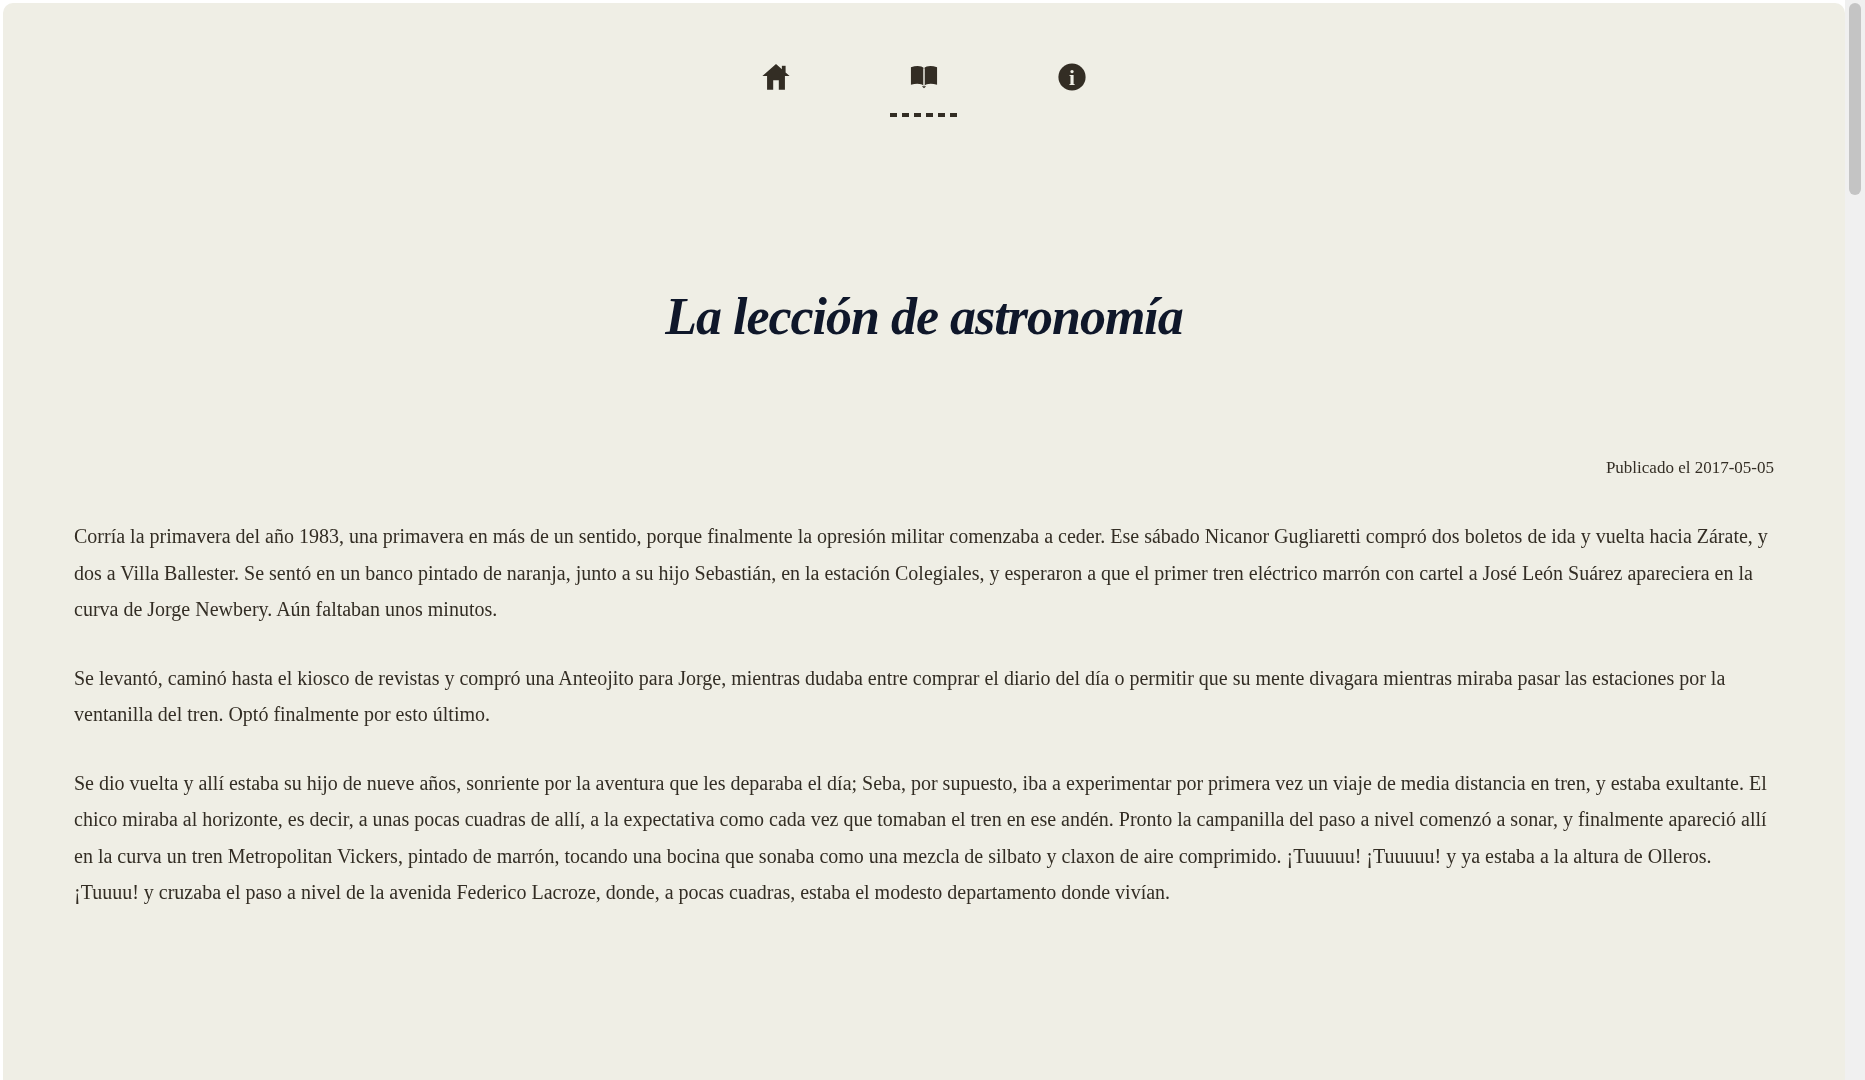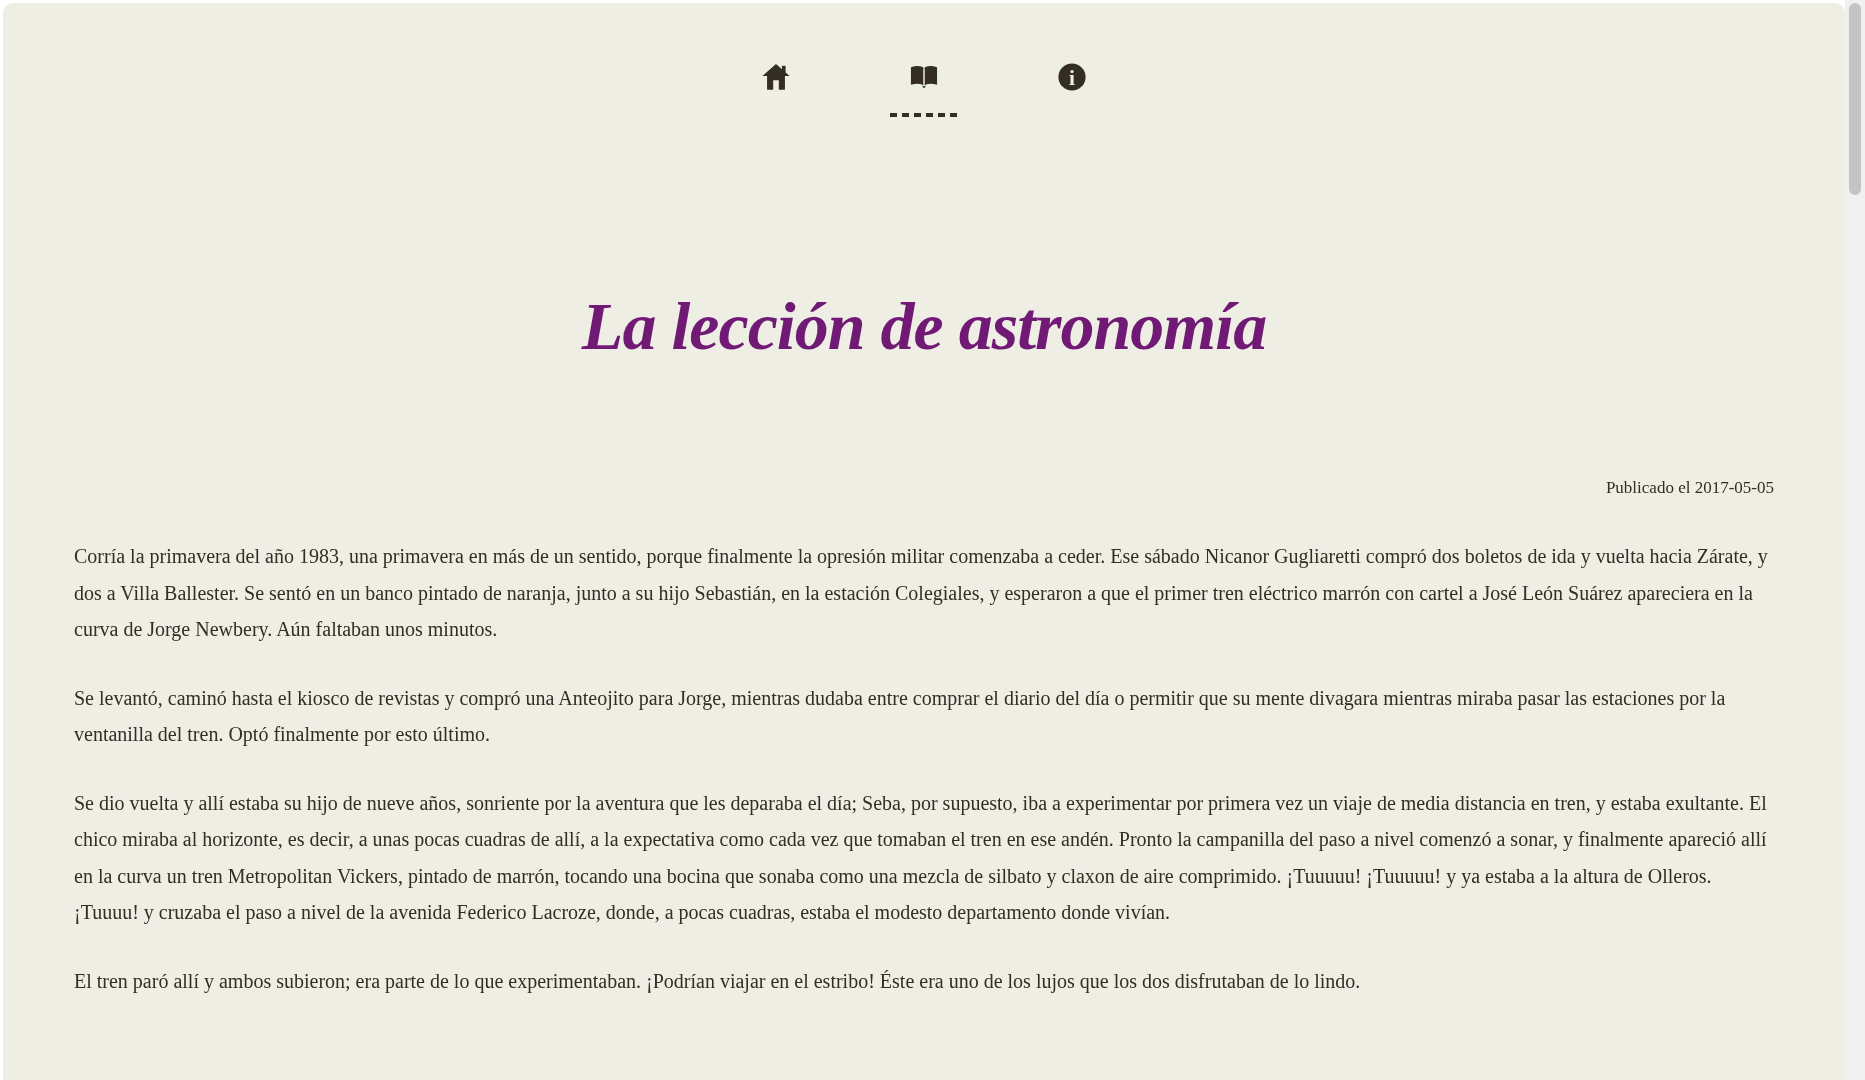--- a/index.html
+++ b/index.html
@@ -51,23 +51,23 @@
     width: 1700px;
     margin: 0 auto;
     color: #332d24;
   }
   h1.post-title {
     margin-top: 168px;
     text-align: center;
     font-family: "Liberation Serif", "DejaVu Serif", serif;
     font-style: italic;
     font-weight: bold;
-    font-size: 68px;
+    font-size: 52px;
     letter-spacing: -1px;
-    color: #701a75;
+    color: #0f172a;
   }
   .publish-date {
     margin-top: 112px;
     margin-bottom: 40px;
     text-align: right;
     font-size: 17px;
     color: #332d24;
   }
   .article-col p {
     font-size: 20px;
@@ -134,21 +134,20 @@
 
     <main class="article-col">
 
       <h1 class="post-title">La lección de astronomía</h1>
 
       <div class="publish-date">Publicado el 2017-05-05</div>
 
       <p>Corría la primavera del año 1983, una primavera en más de un sentido, porque finalmente la opresión militar comenzaba a ceder. Ese sábado Nicanor Gugliaretti compró dos boletos de ida y vuelta hacia Zárate, y dos a Villa Ballester. Se sentó en un banco pintado de naranja, junto a su hijo Sebastián, en la estación Colegiales, y esperaron a que el primer tren eléctrico marrón con cartel a José León Suárez apareciera en la curva de Jorge Newbery. Aún faltaban unos minutos.</p>
       <p>Se levantó, caminó hasta el kiosco de revistas y compró una Anteojito para Jorge, mientras dudaba entre comprar el diario del día o permitir que su mente divagara mientras miraba pasar las estaciones por la ventanilla del tren. Optó finalmente por esto último.</p>
       <p>Se dio vuelta y allí estaba su hijo de nueve años, sonriente por la aventura que les deparaba el día; Seba, por supuesto, iba a experimentar por primera vez un viaje de media distancia en tren, y estaba exultante. El chico miraba al horizonte, es decir, a unas pocas cuadras de allí, a la expectativa como cada vez que tomaban el tren en ese andén. Pronto la campanilla del paso a nivel comenzó a sonar, y finalmente apareció allí en la curva un tren Metropolitan Vickers, pintado de marrón, tocando una bocina que sonaba como una mezcla de silbato y claxon de aire comprimido. ¡Tuuuuu! ¡Tuuuuu! y ya estaba a la altura de Olleros. ¡Tuuuu! y cruzaba el paso a nivel de la avenida Federico Lacroze, donde, a pocas cuadras, estaba el modesto departamento donde vivían.</p>
-      <p>El tren paró allí y ambos subieron; era parte de lo que experimentaban. ¡Podrían viajar en el estribo! Éste era uno de los lujos que los dos disfrutaban de lo lindo.</p>
 
     </main>
 
   </div>
 
   <div class="scrollbar">
     <div class="scrollbar-thumb"></div>
   </div>
 
 </div>

